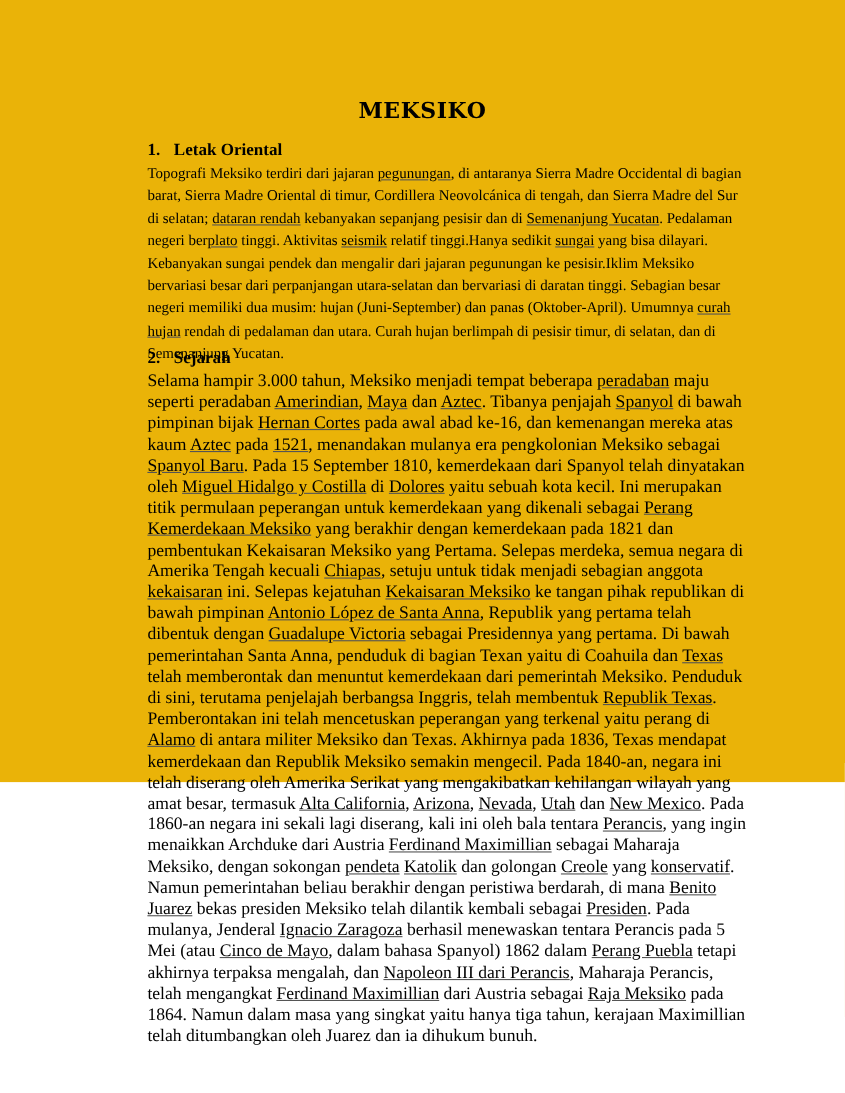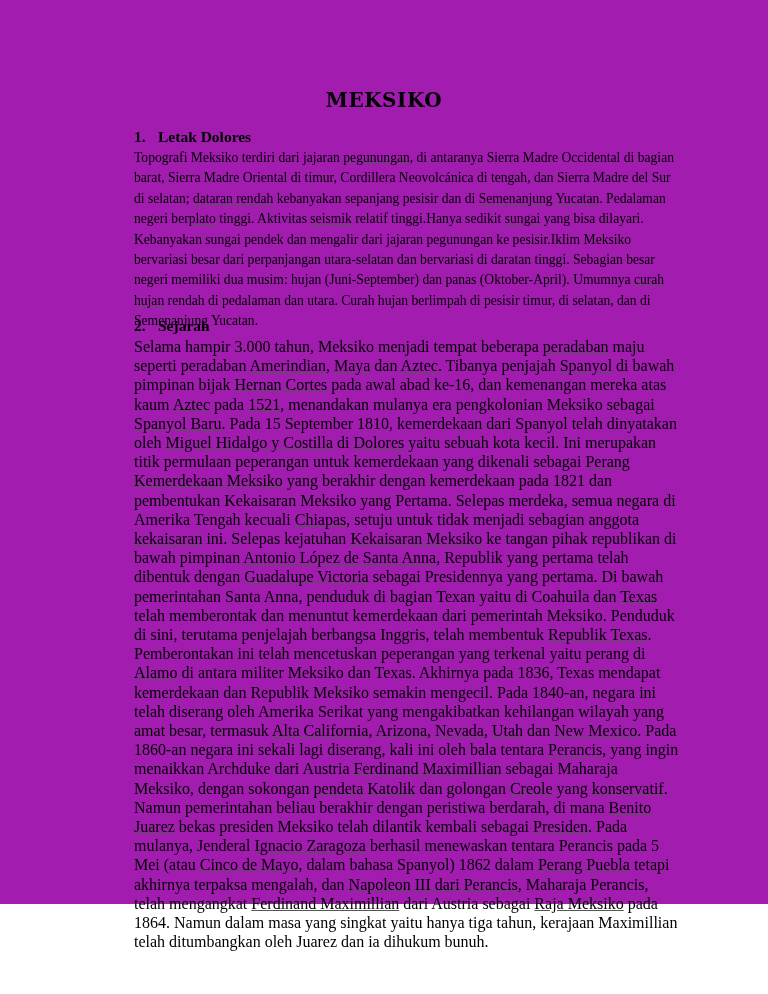--- a/index.html
+++ b/index.html
@@ -1,17 +1,17 @@
 <!DOCTYPE html>
 <html><head>
 <meta charset="utf-8">
 <style>
   html, body { margin: 0; padding: 0; background: #ffffff; }
   body { width: 768px; height: 994px; position: relative; overflow: hidden; color: #000; }
-  .page { position: absolute; left: 0; top: 0; width: 768px; height: 904px; background: #a21caf; }
+  .page { position: absolute; left: 0; top: 0; width: 768px; height: 711px; background: #eab308; }
   .title {
     position: absolute; left: 0; width: 768px; top: 88px; text-align: center;
     font-family: "DejaVu Serif", serif; font-weight: bold; font-size: 20px; letter-spacing: 0.5px;
   }
   .heading {
     position: absolute; left: 134px;
     font-family: "Liberation Serif", serif; font-weight: bold; font-size: 15.5px;
   }
   .heading .num { display: inline-block; width: 24px; }
   .para {
@@ -23,21 +23,21 @@
   .para u { text-decoration: underline; text-decoration-color: #555; text-underline-offset: 1px; }
   .link { cursor: pointer; }
 </style>
 </head>
 <body>
 
 <div class="page">
   <div class="title">MEKSIKO</div>
 
   <div class="heading" style="top:128px;">
-    <span class="num">1.</span><span>Letak Dolores</span>
+    <span class="num">1.</span><span>Letak Oriental</span>
   </div>
   <p class="para p1"><span>Topografi Meksiko terdiri dari jajaran </span><u class="link">pegunungan</u><span>, di antaranya Sierra Madre Occidental di bagian barat, Sierra Madre Oriental di timur, Cordillera Neovolcánica di tengah, dan Sierra Madre del Sur di selatan; </span><u class="link">dataran rendah</u><span> kebanyakan sepanjang pesisir dan di </span><u class="link">Semenanjung Yucatan</u><span>. Pedalaman negeri ber</span><u class="link">plato</u><span> tinggi. Aktivitas </span><u class="link">seismik</u><span> relatif tinggi.Hanya sedikit </span><u class="link">sungai</u><span> yang bisa dilayari. Kebanyakan sungai pendek dan mengalir dari jajaran pegunungan ke pesisir.Iklim Meksiko bervariasi besar dari perpanjangan utara-selatan dan bervariasi di daratan tinggi. Sebagian besar negeri memiliki dua musim: hujan (Juni-September) dan panas (Oktober-April). Umumnya </span><u class="link">curah hujan</u><span> rendah di pedalaman dan utara. Curah hujan berlimpah di pesisir timur, di selatan, dan di Semenanjung Yucatan.</span></p>
 
   <div class="heading" style="top:317px;">
     <span class="num">2.</span><span>Sejarah</span>
   </div>
   <p class="para p2"><span>Selama hampir 3.000 tahun, Meksiko menjadi tempat beberapa </span><u class="link">peradaban</u><span> maju seperti peradaban </span><u class="link">Amerindian</u><span>, </span><u class="link">Maya</u><span> dan </span><u class="link">Aztec</u><span>. Tibanya penjajah </span><u class="link">Spanyol</u><span> di bawah pimpinan bijak </span><u class="link">Hernan Cortes</u><span> pada awal abad ke-16, dan kemenangan mereka atas kaum </span><u class="link">Aztec</u><span> pada </span><u class="link">1521</u><span>, menandakan mulanya era pengkolonian Meksiko sebagai </span><u class="link">Spanyol Baru</u><span>. Pada 15 September 1810, kemerdekaan dari Spanyol telah dinyatakan oleh </span><u class="link">Miguel Hidalgo y Costilla</u><span> di </span><u class="link">Dolores</u><span> yaitu sebuah kota kecil. Ini merupakan titik permulaan peperangan untuk kemerdekaan yang dikenali sebagai </span><u class="link">Perang Kemerdekaan Meksiko</u><span> yang berakhir dengan kemerdekaan pada 1821 dan pembentukan Kekaisaran Meksiko yang Pertama. Selepas merdeka, semua negara di Amerika Tengah kecuali </span><u class="link">Chiapas</u><span>, setuju untuk tidak menjadi sebagian anggota </span><u class="link">kekaisaran</u><span> ini. Selepas kejatuhan </span><u class="link">Kekaisaran Meksiko</u><span> ke tangan pihak republikan di bawah pimpinan </span><u class="link">Antonio López de Santa Anna</u><span>, Republik yang pertama telah dibentuk dengan </span><u class="link">Guadalupe Victoria</u><span> sebagai Presidennya yang pertama. Di bawah pemerintahan Santa Anna, penduduk di bagian Texan yaitu di Coahuila dan </span><u class="link">Texas</u><span> telah memberontak dan menuntut kemerdekaan dari pemerintah Meksiko. Penduduk di sini, terutama penjelajah berbangsa Inggris, telah membentuk </span><u class="link">Republik Texas</u><span>. Pemberontakan ini telah mencetuskan peperangan yang terkenal yaitu perang di </span><u class="link">Alamo</u><span> di antara militer Meksiko dan Texas. Akhirnya pada 1836, Texas mendapat kemerdekaan dan Republik Meksiko semakin mengecil. Pada 1840-an, negara ini telah diserang oleh Amerika Serikat yang mengakibatkan kehilangan wilayah yang amat besar, termasuk </span><u class="link">Alta California</u><span>, </span><u class="link">Arizona</u><span>, </span><u class="link">Nevada</u><span>, </span><u class="link">Utah</u><span> dan </span><u class="link">New Mexico</u><span>. Pada 1860-an negara ini sekali lagi diserang, kali ini oleh bala tentara </span><u class="link">Perancis</u><span>, yang ingin menaikkan Archduke dari Austria </span><u class="link">Ferdinand Maximillian</u><span> sebagai Maharaja Meksiko, dengan sokongan </span><u class="link">pendeta</u><span> </span><u class="link">Katolik</u><span> dan golongan </span><u class="link">Creole</u><span> yang </span><u class="link">konservatif</u><span>. Namun pemerintahan beliau berakhir dengan peristiwa berdarah, di mana </span><u class="link">Benito Juarez</u><span> bekas presiden Meksiko telah dilantik kembali sebagai </span><u class="link">Presiden</u><span>. Pada mulanya, Jenderal </span><u class="link">Ignacio Zaragoza</u><span> berhasil menewaskan tentara Perancis pada 5 Mei (atau </span><u class="link">Cinco de Mayo</u><span>, dalam bahasa Spanyol) 1862 dalam </span><u class="link">Perang Puebla</u><span> tetapi akhirnya terpaksa mengalah, dan </span><u class="link">Napoleon III dari Perancis</u><span>, Maharaja Perancis, telah mengangkat </span><u class="link">Ferdinand Maximillian</u><span> dari Austria sebagai </span><u class="link">Raja Meksiko</u><span> pada 1864. Namun dalam masa yang singkat yaitu hanya tiga tahun, kerajaan Maximillian telah ditumbangkan oleh Juarez dan ia dihukum bunuh.</span></p>
 </div>
 
 </body></html>

